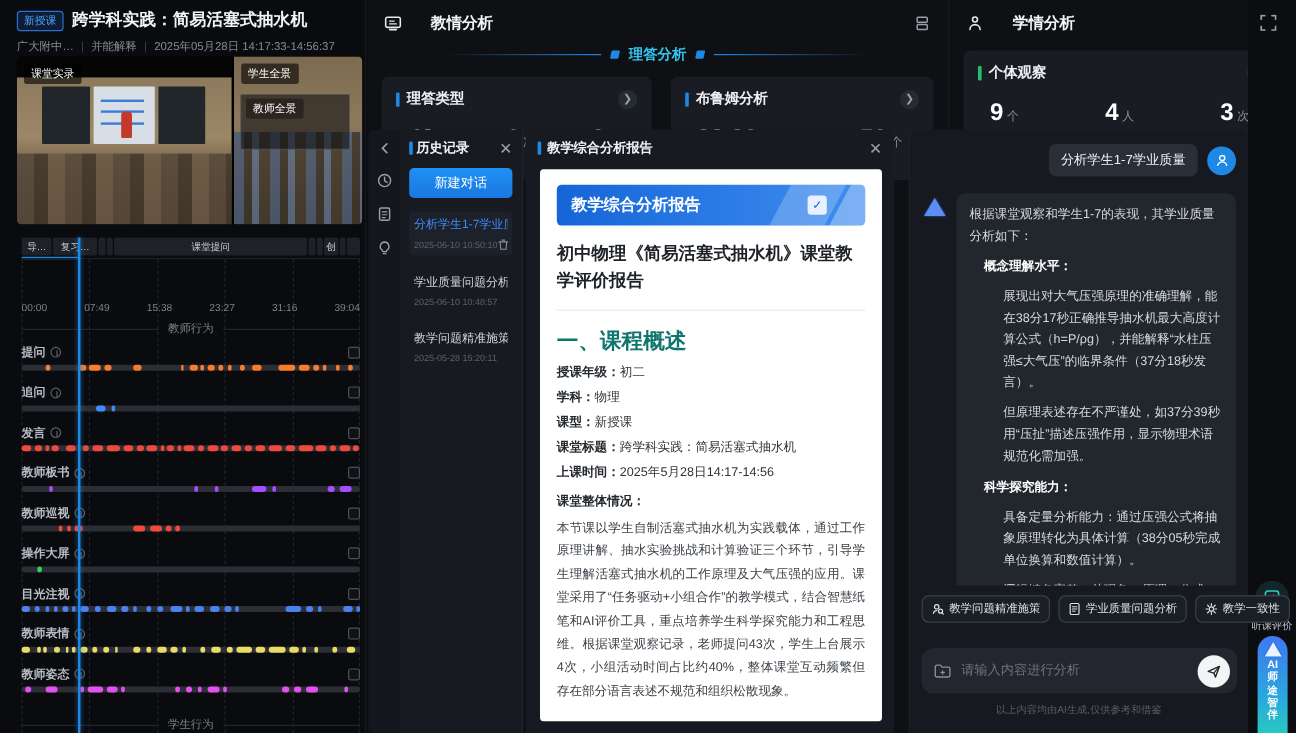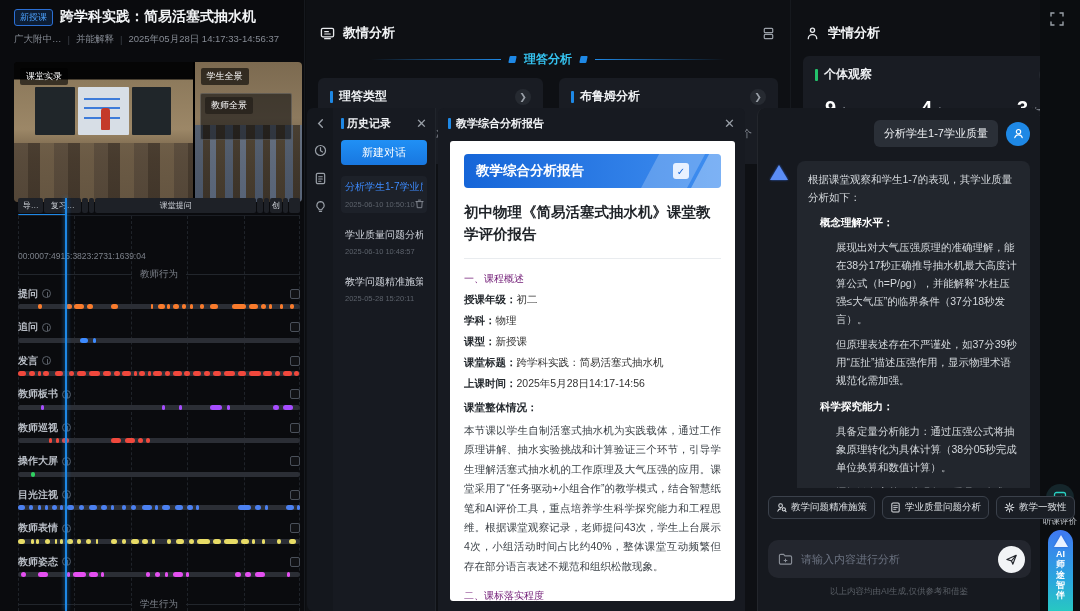--- a/index.html
+++ b/index.html
@@ -8,21 +8,21 @@
 
   
   .left-panel { position:absolute; left:0; top:0; width:305px; height:611px; background:#0a0b0e; border-right:1px solid #16191e; }
   .lp-head { padding:8px 14px 0 14px; }
   .lp-title-row { display:flex; align-items:center; gap:7px; }
   .badge-new { font-size:9px; color:#4da3ff; border:1px solid #2b6fd4; background:rgba(30,110,220,.18); border-radius:3px; padding:1px 5px; white-space:nowrap; }
   .lp-title { font-size:14px; font-weight:bold; color:#f2f4f6; white-space:nowrap; }
   .lp-meta { margin-top:7px; font-size:9.5px; color:#868b94; display:flex; gap:6px; align-items:center; }
   .lp-meta .sep { color:#3a3f46; }
   
-  .video-wrap { position:absolute; left:14px; top:62px; width:288px; height:140px; background:#000; border-radius:4px; display:flex; gap:2px; overflow:hidden; }
+  .video-wrap { position:absolute; left:14px; top:47px; width:288px; height:140px; background:#000; border-radius:4px; display:flex; gap:2px; overflow:hidden; }
   .video { position:relative; overflow:hidden; }
   .video-main { width:62%; background:linear-gradient(180deg,#050505 0%,#050505 12%,#8d7a5c 13%,#9c8767 48%,#6d5a42 70%,#473a2a 100%); }
   .video-main .board { position:absolute; left:12%; top:18%; width:76%; height:34%; display:flex; gap:3px; }
   .board .chalk { flex:1; background:#20262a; border-radius:1px; }
   .board .screen { flex:1.3; background:#d7dee6; border-radius:1px; position:relative; }
   .board .screen i { position:absolute; left:12%; right:18%; height:2px; background:#3d7bd9; display:block; }
   .video-main .teacher { position:absolute; left:49%; top:33%; width:9px; height:22px; background:#c43a2a; border-radius:3px 3px 1px 1px; }
   .video-main .desks { position:absolute; left:0; right:0; bottom:0; height:42%; background:repeating-linear-gradient(90deg,#55483a 0 14px,#40352a 14px 26px,#6a5a45 26px 40px); opacity:.85; }
   .video-side { width:38%; background:linear-gradient(180deg,#7c6a50 0%,#8d7a5e 40%,#5d4d3a 75%,#3e332a 100%); }
   .video-side .crowd { position:absolute; left:0; right:0; bottom:0; height:55%; background:repeating-linear-gradient(90deg,#4b5c75 0 8px,#3a3228 8px 15px,#5d6f8a 15px 21px,#443a2c 21px 30px); opacity:.8; }
@@ -31,38 +31,38 @@
   .pip .vlabel { left:4px; top:3px; background:rgba(0,0,0,.35); }
   
   .segbar { position:absolute; left:18px; top:198px; width:282px; height:15px; display:flex; gap:1px; }
   .segbar .seg { background:#1e2127; border-radius:2px; font-size:8px; color:#cfd3da; display:flex; align-items:center; justify-content:center; overflow:hidden; white-space:nowrap; }
   .progress-line { position:absolute; left:18px; top:214px; width:48px; height:2px; background:#1e88e5; border-radius:1px; }
   .base-line { position:absolute; left:18px; top:215px; width:282px; height:1px; background:#1b1e24; }
   
   .grid { position:absolute; left:0; top:216px; width:305px; height:395px; pointer-events:none; }
   .gline { position:absolute; top:0; bottom:0; border-left:1px dashed #1f2329; }
   .playhead { position:absolute; left:65px; top:198px; width:2px; height:413px; background:#1e88e5; box-shadow:0 0 4px rgba(30,136,229,.8); z-index:3; }
-  .time-axis { position:absolute; left:18px; top:251px; width:282px; display:flex; font-size:8.5px; color:#7d828b; }
+  .time-axis { position:absolute; left:18px; top:251px; width:282px; display:flex; justify-content:space-between; font-size:8.5px; color:#7d828b; }
   .sec-head { position:absolute; left:18px; width:282px; display:flex; align-items:center; gap:8px; font-size:9.5px; color:#7d828b; }
   .sec-head::before, .sec-head::after { content:""; flex:1; border-top:1px solid #22262c; }
   
   .tracks { position:absolute; left:18px; top:287px; width:282px; }
   .trow { height:33.5px;font-weight:bold; }
   .trow-head { display:flex; align-items:center; gap:4px; height:13px; }
   .tlabel { font-size:10px; color:#b8bdc5; white-space:nowrap; }
   .info-i { width:9px; height:9px; border:1px solid #5a6069; border-radius:50%; position:relative; flex:0 0 auto; }
   .info-i::after { content:""; position:absolute; left:3.5px; top:2px; width:1px; height:5px; background:#5a6069; }
   .cbox { margin-left:auto; width:10px; height:10px; border:1px solid #4a505a; border-radius:2px; background:rgba(255,255,255,.03); }
   .ttrack { position:relative; margin-top:4px; height:5px; background:#2b2e35; border-radius:3px; }
   .tseg { position:absolute; top:0; height:5px; border-radius:3px; }
   .student-sec { top:598px; }
 
   
   .middle-panel { position:absolute; left:306px; top:0; width:484px; height:611px; background:#0e1014; }
-  .panel-head { display:flex; align-items:center; gap:8px; padding:24px 14px 6px 14px; }
+  .panel-head { display:flex; align-items:center; gap:24px; padding:10px 14px 6px 14px; }
   .panel-title { font-size:13px; font-weight:bold; color:#f2f4f6; }
   .head-right { margin-left:auto; display:flex; align-items:center; }
   .tabrow { display:flex; align-items:center; justify-content:center; gap:8px; height:22px; }
   .tabline { width:130px; height:1px; background:linear-gradient(90deg,transparent,#1e88e5); }
   .tabline.r { background:linear-gradient(90deg,#1e88e5,transparent); }
   .tabnode { width:7px; height:7px; background:#1e88e5; border-radius:1px; transform:skewX(-12deg); }
   .tab-label { font-size:12px; font-weight:bold; color:#35c3f0; }
   .cards { display:flex; gap:16px; padding:8px 12px; }
   .card { background:#191c23; border-radius:6px; padding:10px 12px; height:86px; }
   .card-1 { width:230px; }
@@ -114,21 +114,21 @@
   
   .report { position:absolute; left:438px; top:108px; width:307px; height:503px; background:#171a21; border-radius:6px 6px 0 0; z-index:5; }
   .report-head { display:flex; align-items:center; gap:5px; padding:8px 10px; }
   .report-body { margin:2px 10px 0 12px; height:460px; background:#fff; border-radius:3px; padding:13px 14px; overflow:hidden; color:#333; }
   .banner { position:relative; height:34px; background:linear-gradient(90deg,#1565d8,#3f8ef0); border-radius:4px; display:flex; align-items:center; padding-left:12px; overflow:hidden; }
   .banner-title { font-size:13.5px; font-weight:bold; color:#fff; }
   .banner .dec1 { position:absolute; right:26px; top:-6px; width:46px; height:50px; background:rgba(255,255,255,.22); transform:skewX(-28deg); }
   .banner .dec2 { position:absolute; right:-8px; top:-6px; width:30px; height:50px; background:rgba(255,255,255,.32); transform:skewX(-28deg); }
   .banner .chk { position:absolute; right:32px; top:9px; width:16px; height:16px; border-radius:3px; background:#e8f1ff; color:#1565d8; font-size:10px; font-weight:bold; display:flex; align-items:center; justify-content:center; }
   .doc-title { margin-top:13px; font-size:14.5px; font-weight:bold; color:#1f2328; line-height:1.55; border-bottom:1px solid #e9ecef; padding-bottom:12px; }
-  .rep-h2 { margin-top:13px; font-size:10px; font-weight:normal; color:#701a75; }
+  .rep-h2 { margin-top:13px; font-size:18px; font-weight:bold; color:#0f766e; }
   .field { margin-top:7px; font-size:10.5px; color:#333; }
   .field b { color:#24292e; }
   .rep-bold { margin-top:10px; font-size:10.5px; font-weight:bold; color:#24292e; }
   .rep-p { margin-top:6px; font-size:10.5px; color:#3c4248; line-height:1.85; text-align:justify; }
 
   
   .chat { position:absolute; left:757px; top:108px; width:283px; height:503px; background:#16191f; border-left:1px solid #23262c; border-radius:8px 8px 0 0; padding:12px 10px; z-index:5; }
   .chat-scroll { height:368px; overflow:hidden; }
   .user-row { display:flex; justify-content:flex-end; align-items:center; gap:8px; }
   .user-chip { background:#2a2f37; border-radius:6px; padding:6px 10px; font-size:11px; color:#eef0f3; }

